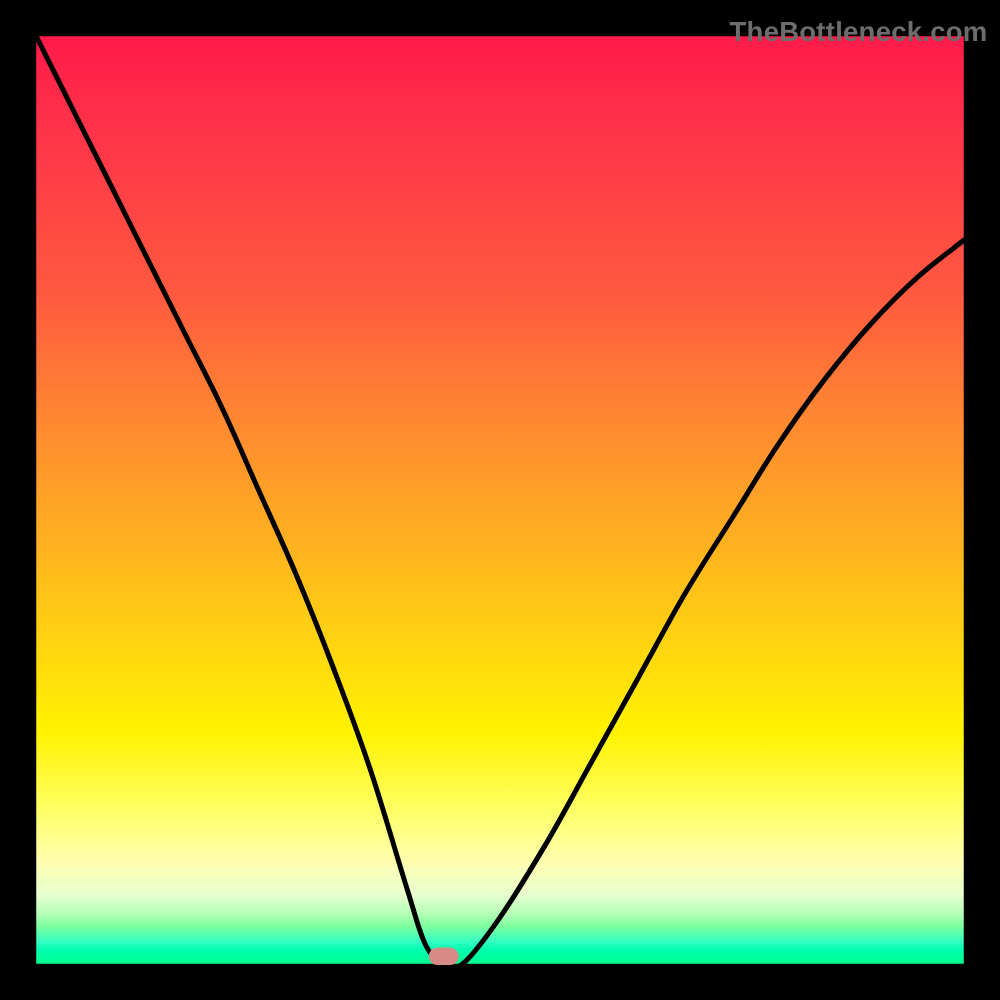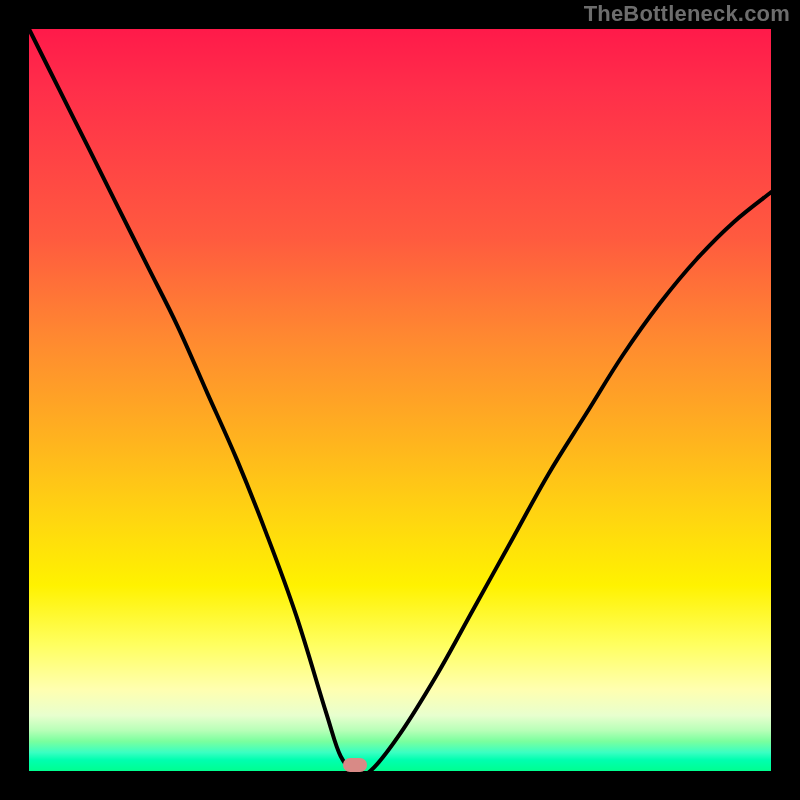--- a/index.html
+++ b/index.html
@@ -39,21 +39,21 @@
       #e8ffce 92.5%,
       #b8ffb8 94.5%,
       #7aff9e 96%,
       #3affc2 97.5%,
       #00ffb0 98.5%,
       #00ff90 100%
     );
   }
   .watermark {
     position: absolute;
-    top: 1px;
+    top: 13px;
     right: 10px;
     font-family: Arial, Helvetica, sans-serif;
     font-size: 22px;
     font-weight: 600;
     color: #6d6d6d;
     letter-spacing: 0.2px;
     user-select: none;
   }
   svg.curve {
     position: absolute;

